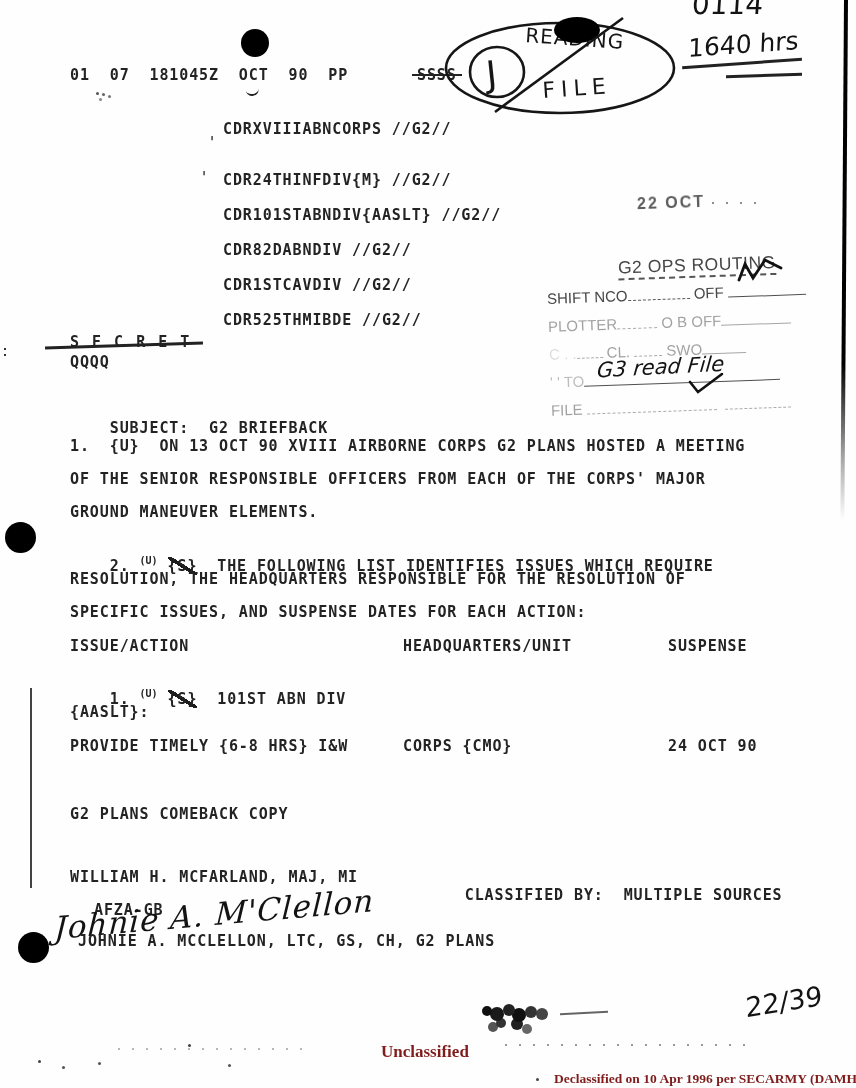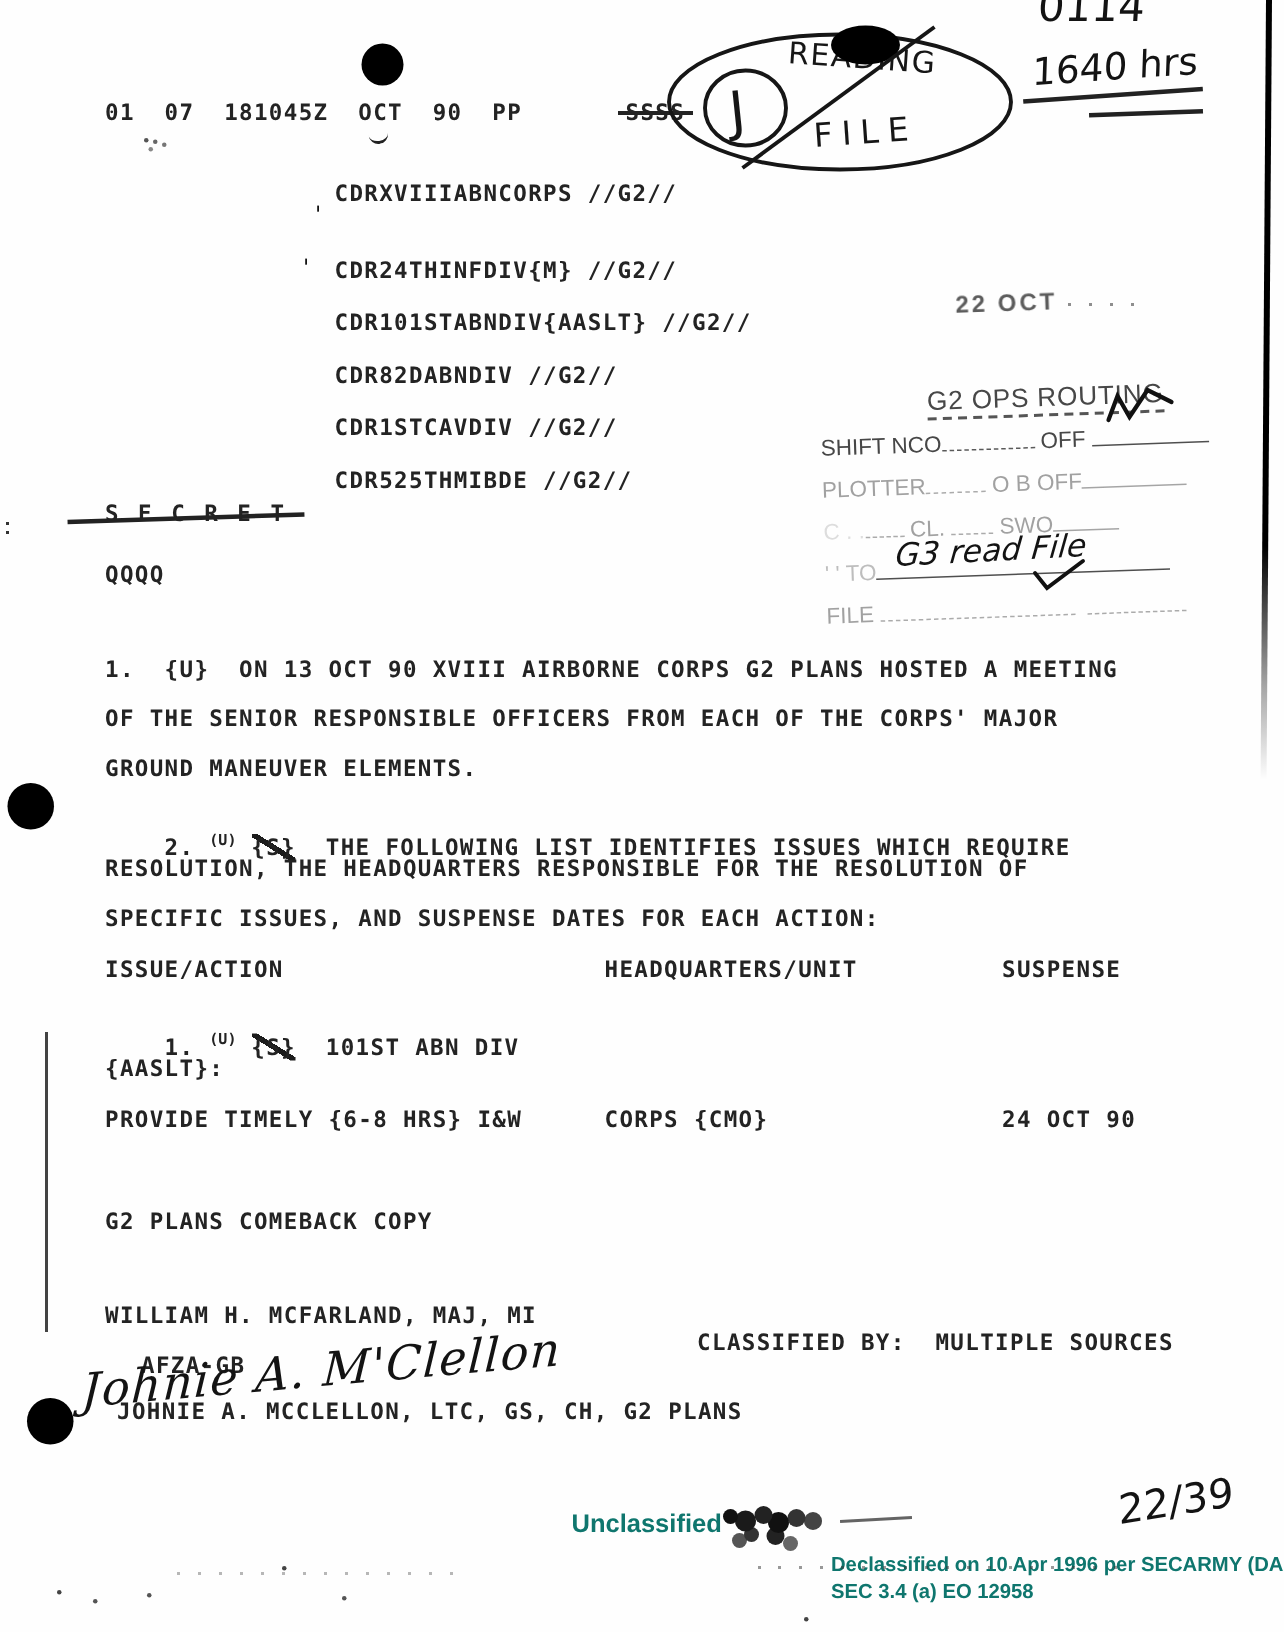--- a/index.html
+++ b/index.html
@@ -1,21 +1,21 @@
 <!DOCTYPE html>
 <html><head>
 <meta charset="utf-8">
 <style>
   html,body{margin:0;padding:0;background:#e8e8e8;}
   .page{position:relative;width:856px;height:1088px;background:#fefefe;overflow:hidden;
         font-family:"DejaVu Sans Mono",monospace;}
   .typed{position:absolute;font-family:"DejaVu Sans Mono",monospace;font-weight:bold;
          font-size:15px;letter-spacing:0.9px;color:#232323;white-space:pre;}
   .hand{position:absolute;font-family:"DejaVu Sans",sans-serif;color:#131313;white-space:pre;}
-  .serifb{position:absolute;font-family:Liberation Sans, sans-serif;font-weight:bold;color:#0f766e;white-space:pre;}
+  .serifb{position:absolute;font-family:Liberation Serif, serif;font-weight:bold;color:#7f1d1d;white-space:pre;margin-top:36px;}
   .dot{position:absolute;background:#000;border-radius:50%;}
   .strike-h{background:linear-gradient(to bottom,transparent 44%,#232323 44%,#232323 58%,transparent 58%);}
   .diag-strike{background:linear-gradient(to top right,transparent 44%,#1c1c1c 44%,#1c1c1c 56%,transparent 56%);}
   .supu{font-size:10px;vertical-align:7px;letter-spacing:0;}
   .line{position:absolute;background:#222;}
   .stamp{position:absolute;left:523px;top:238px;width:330px;transform:rotate(-2deg);
          font-family:"Liberation Sans",sans-serif;color:#474747;}
   .stamp .row{position:relative;white-space:pre;font-size:15px;height:28px;}
   .blank{display:inline-block;border-bottom:1.6px solid #4f4f4f;height:13px;vertical-align:baseline;}
   .blankd{display:inline-block;border-bottom:1.6px dashed #5a5a5a;height:13px;vertical-align:baseline;} .fade2{opacity:.5;} .fade3{opacity:.35;}
@@ -92,22 +92,25 @@
   <div class="hand" style="left:597px;top:355px;font-size:21px;transform:rotate(-3deg) skewX(-8deg);font-style:italic;">G3 read File</div>
   <svg style="position:absolute;left:735px;top:256px;" width="52" height="32" viewBox="0 0 52 32">
     <polyline points="4,24 10,8 18,22 30,4 46,12" fill="none" stroke="#111" stroke-width="2.8" stroke-linecap="round"></polyline>
   </svg>
   <svg style="position:absolute;left:688px;top:372px;" width="38" height="26" viewBox="0 0 38 26">
     <polyline points="2,10 10,20 34,2" fill="none" stroke="#111" stroke-width="2.6" stroke-linecap="round"></polyline>
   </svg>
 
   <div class="typed" style="left:70px;top:333px;letter-spacing:2px;">S E C R E T</div>
   <div class="line" style="left:45px;top:344px;width:158px;height:3px;transform:rotate(-1.8deg);"></div>
-  <div class="typed" style="left:70px;top:374px;">QQQQ</div>
+  <div class="typed" style="left:70px;top:353px;">QQQQ</div>
 
+  <div class="typed" style="left:70px;top:401px;">
+    <span>SUBJECT:</span><span>  </span><span>G2 BRIEFBACK</span>
+  </div>
 
   <div class="typed" style="left:70px;top:437px;">1.  {U}  ON 13 OCT 90 XVIII AIRBORNE CORPS G2 PLANS HOSTED A MEETING</div>
   <div class="typed" style="left:70px;top:470px;">OF THE SENIOR RESPONSIBLE OFFICERS FROM EACH OF THE CORPS' MAJOR</div>
   <div class="typed" style="left:70px;top:503px;">GROUND MANEUVER ELEMENTS.</div>
 
   <div class="typed" style="left:70px;top:537px;">
     <span>2.</span><span> </span><span class="supu">(U)</span><span> </span><span class="diag-strike">{S}</span><span>  THE FOLLOWING LIST IDENTIFIES ISSUES WHICH REQUIRE</span>
   </div>
   <div class="typed" style="left:70px;top:570px;">RESOLUTION, THE HEADQUARTERS RESPONSIBLE FOR THE RESOLUTION OF</div>
   <div class="typed" style="left:70px;top:603px;">SPECIFIC ISSUES, AND SUSPENSE DATES FOR EACH ACTION:</div>

